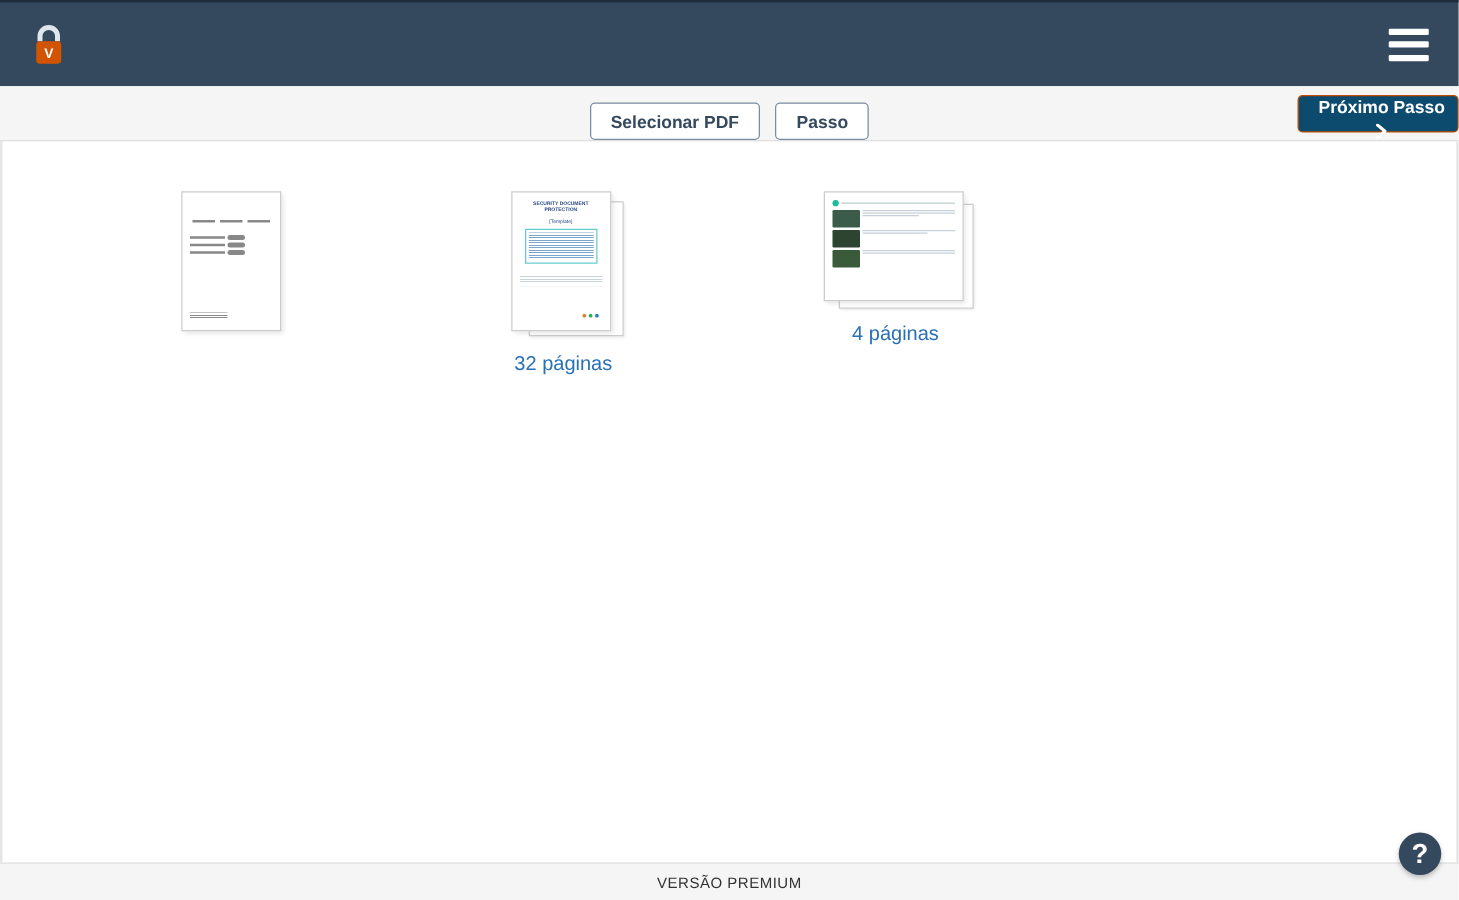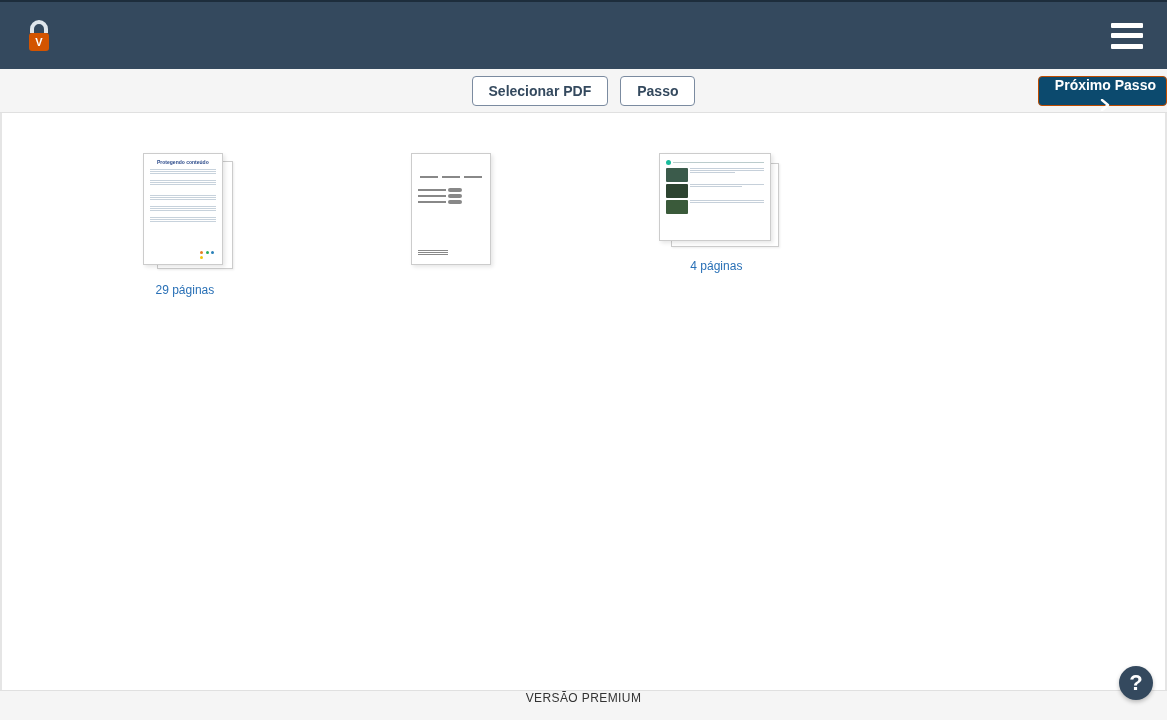--- a/index.html
+++ b/index.html
@@ -45,21 +45,21 @@
     cursor: pointer;
   }
   .hamburger span { display:block; height:5px; background:#fff; border-radius:1px; }
 
   
   .toolbar {
     height: 44px;
     background: #f5f5f5;
     border-bottom: 1px solid #e0e0e0;
     display: flex;
-    align-items: center;
+    align-items: flex-end;
     justify-content: center;
     position: relative;
   }
   .btn {
     height: 30px;
     padding: 0 16px;
     border-radius: 4px;
     font-size: 14px;
     font-weight: 600;
     cursor: pointer;
@@ -122,21 +122,21 @@
     border:1px solid #ccc;
     top:0; left:0;
     box-shadow:2px 2px 4px rgba(0,0,0,0.10);
     padding:6px 6px;
     font-size:4px;
     line-height:5px;
     color:#4a5a6a;
   }
   .pages-label {
     margin-top:16px;
-    font-size:12px;
+    font-size:16px;
     color:#2970b6;
   }
 
   
   .pv-title { text-align:center; font-weight:700; color:#2b4a8a; font-size:5px; margin-bottom:4px;}
   .pv-sub   { text-align:center; color:#2b4a8a; font-size:4px; margin-bottom:4px;}
   .pv-box   { border:1px solid #6cc; padding:2px; margin:2px 4px; }
   .pv-corner{ position:absolute; bottom:4px; right:4px; width:18px; height:10px; }
   .pv-corner .dot{ width:3px;height:3px;border-radius:50%;display:inline-block;margin:0 0.5px;}
   .pv-table-row{display:flex;align-items:center;margin:2px 0}
@@ -145,21 +145,21 @@
   .pv-img{width:22px;height:14px;background:#2c3b2a;border-radius:1px}
   .pv-txtcol{flex:1}
   .pv-txtcol div{height:1px;background:#c6d0da;margin-bottom:1px}
 
   
   .footer {
     height:30px;
     background:#f5f5f5;
     border-top:1px solid #e0e0e0;
     display:flex;
-    align-items:flex-start;
+    align-items:center;
     justify-content:center;
     font-size:12px;
     letter-spacing:0.4px;
     color:#333;
   }
 
   
   .help-fab {
     position:absolute;
     right:14px;
@@ -205,38 +205,20 @@
     <span class="chev">
       <svg width="12" height="12" viewBox="0 0 12 12">
           <path d="M3 1 L9 6 L3 11" fill="none" stroke="#fff" stroke-width="2.4" stroke-linecap="round" stroke-linejoin="round"></path>
         </svg>
     </span>
   </button>
 </div>
 
 <div class="content">
 
-  <div class="thumb-wrap">
-    <div class="thumb">
-      <div class="page-back"></div>
-      <div class="page-front">
-        <div class="pv-title">Protegendo conteúdo</div>
-        <div style="height:20px;background:repeating-linear-gradient(#c7d2dc 0, #c7d2dc 0.7px, transparent 0.7px, transparent 2.2px)"></div>
-        <div style="height:6px"></div>
-        <div style="height:28px;background:repeating-linear-gradient(#c7d2dc 0, #c7d2dc 0.7px, transparent 0.7px, transparent 2.2px)"></div>
-        <div class="pv-corner">
-          <span class="dot" style="background:#e67e22"></span>
-          <span class="dot" style="background:#27ae60"></span>
-          <span class="dot" style="background:#2980b9"></span>
-          <span class="dot" style="background:#f1c40f"></span>
-        </div>
-      </div>
-    </div>
-    <div class="pages-label">29 páginas</div>
-  </div>
 
   <div class="thumb-wrap">
     <div class="thumb">
       <div class="page-front" style="left:2px">
         <div style="height:14px"></div>
         <div class="pv-table-row">
             <div class="pv-cell"></div>
             <div class="pv-cell"></div>
             <div class="pv-cell"></div>
           </div>
@@ -252,20 +234,40 @@
         <div class="pv-table-row">
             <div style="width:28px;height:2px;background:#888;margin-right:2px"></div>
             <div style="width:14px;height:4px;border-radius:2px;background:#888"></div>
           </div>
         <div style="position:absolute;bottom:8px;left:6px;width:30px;height:6px;background:repeating-linear-gradient(#888 0,#888 0.7px,transparent 0.7px,transparent 2px)"></div>
       </div>
     </div>
     <div class="pages-label"></div>
   </div>
 
+  <div class="thumb-wrap">
+    <div class="thumb">
+      <div class="page-back"></div>
+      <div class="page-front">
+        <div class="pv-title" style="font-size:4px">SECURITY DOCUMENT PROTECTION</div>
+        <div class="pv-sub">[Template]</div>
+        <div class="pv-box">
+          <div style="height:22px;background:repeating-linear-gradient(#7ba6c9 0,#7ba6c9 0.6px,transparent 0.6px,transparent 2px)"></div>
+        </div>
+        <div style="height:6px"></div>
+        <div style="height:10px;background:repeating-linear-gradient(#c7d2dc 0,#c7d2dc 0.6px,transparent 0.6px,transparent 2px)"></div>
+        <div class="pv-corner">
+          <span class="dot" style="background:#e67e22"></span>
+          <span class="dot" style="background:#27ae60"></span>
+          <span class="dot" style="background:#2980b9"></span>
+        </div>
+      </div>
+    </div>
+    <div class="pages-label">32 páginas</div>
+  </div>
 
   <div class="thumb-wrap">
     <div class="thumb" style="width:114px;height:90px">
       <div class="page-back" style="width:108px;height:84px;right:-6px;bottom:-4px"></div>
       <div class="page-front" style="width:112px;height:88px;padding:6px">
         <div style="display:flex;align-items:center;gap:2px;margin-bottom:3px">
           <span style="width:5px;height:5px;border-radius:50%;background:#1abc9c"></span>
           <div style="height:1px;background:#bcc;flex:1"></div>
         </div>
         <div class="pv-img-row">

